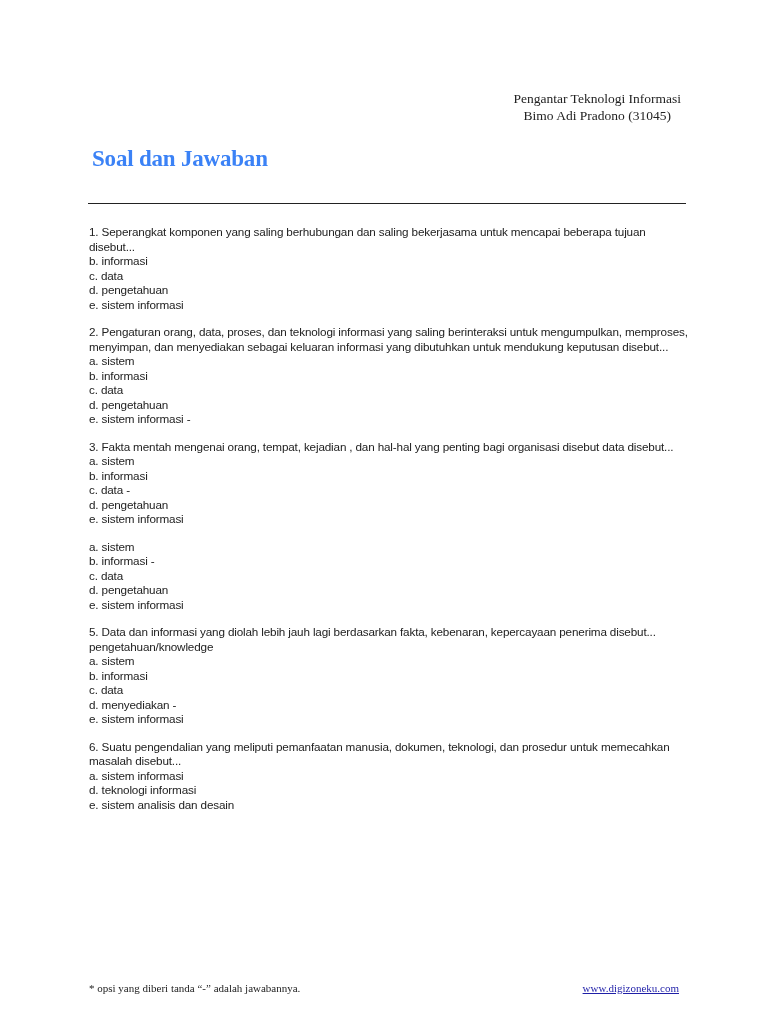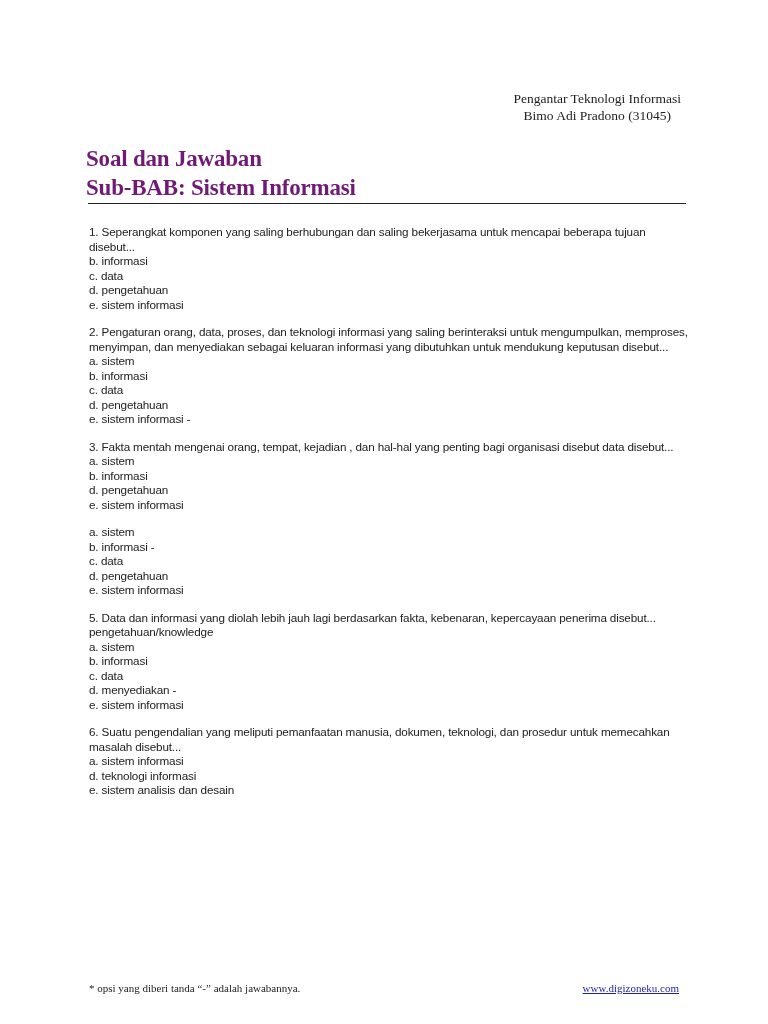--- a/index.html
+++ b/index.html
@@ -3,22 +3,22 @@
 <meta charset="utf-8">
 <style>
   html, body { margin: 0; padding: 0; background: #ffffff; }
   body { width: 768px; height: 1024px; position: relative; overflow: hidden; color: #111; }
   .page { position: absolute; left: 0; top: 0; width: 768px; height: 1024px; background: #fff; }
   .header-right {
     position: absolute; right: 87px; top: 90px; text-align: center;
     font-family: "Liberation Serif", serif; font-size: 13.5px; line-height: 17px; color: #222;
   }
   .title-block {
-    position: absolute; left: 86px; top: 144px;
-    font-family: "Liberation Serif", serif; font-weight: bold; font-size: 23px; line-height: 29px; color: #701a75;
+    position: absolute; left: 92px; top: 144px;
+    font-family: "Liberation Serif", serif; font-weight: bold; font-size: 23px; line-height: 29px; color: #3b82f6;
     letter-spacing: -0.2px;
   }
   .rule {
     position: absolute; left: 88px; top: 203px; width: 598px; height: 0; border-top: 1.5px solid #222;
   }
   .questions {
     position: absolute; left: 89px; top: 225px; width: 600px;
     font-family: "Liberation Sans", sans-serif; font-size: 11.7px; line-height: 14.5px; color: #222;
     letter-spacing: -0.15px;
   }
@@ -39,21 +39,20 @@
 
 <div class="page">
 
   <div class="header-right">
     <div>Pengantar Teknologi Informasi</div>
     <div>Bimo Adi Pradono (31045)</div>
   </div>
 
   <div class="title-block">
     <div>Soal dan Jawaban</div>
-    <div>Sub-BAB: Sistem Informasi</div>
   </div>
 
   <div class="rule"></div>
 
   <div class="questions">
 
     <div class="question">
       <p class="q-text">1. Seperangkat komponen yang saling berhubungan dan saling bekerjasama untuk mencapai beberapa tujuan disebut...</p>
       <p class="option">b. informasi</p>
       <p class="option">c. data</p>
@@ -67,20 +66,21 @@
       <p class="option">b. informasi</p>
       <p class="option">c. data</p>
       <p class="option">d. pengetahuan</p>
       <p class="option">e. sistem informasi -</p>
     </div>
 
     <div class="question">
       <p class="q-text">3. Fakta mentah mengenai orang, tempat, kejadian , dan hal-hal yang penting bagi organisasi disebut data disebut...</p>
       <p class="option">a. sistem</p>
       <p class="option">b. informasi</p>
+      <p class="option">c. data -</p>
       <p class="option">d. pengetahuan</p>
       <p class="option">e. sistem informasi</p>
     </div>
 
     <div class="question">
       <p class="option">a. sistem</p>
       <p class="option">b. informasi -</p>
       <p class="option">c. data</p>
       <p class="option">d. pengetahuan</p>
       <p class="option">e. sistem informasi</p>

